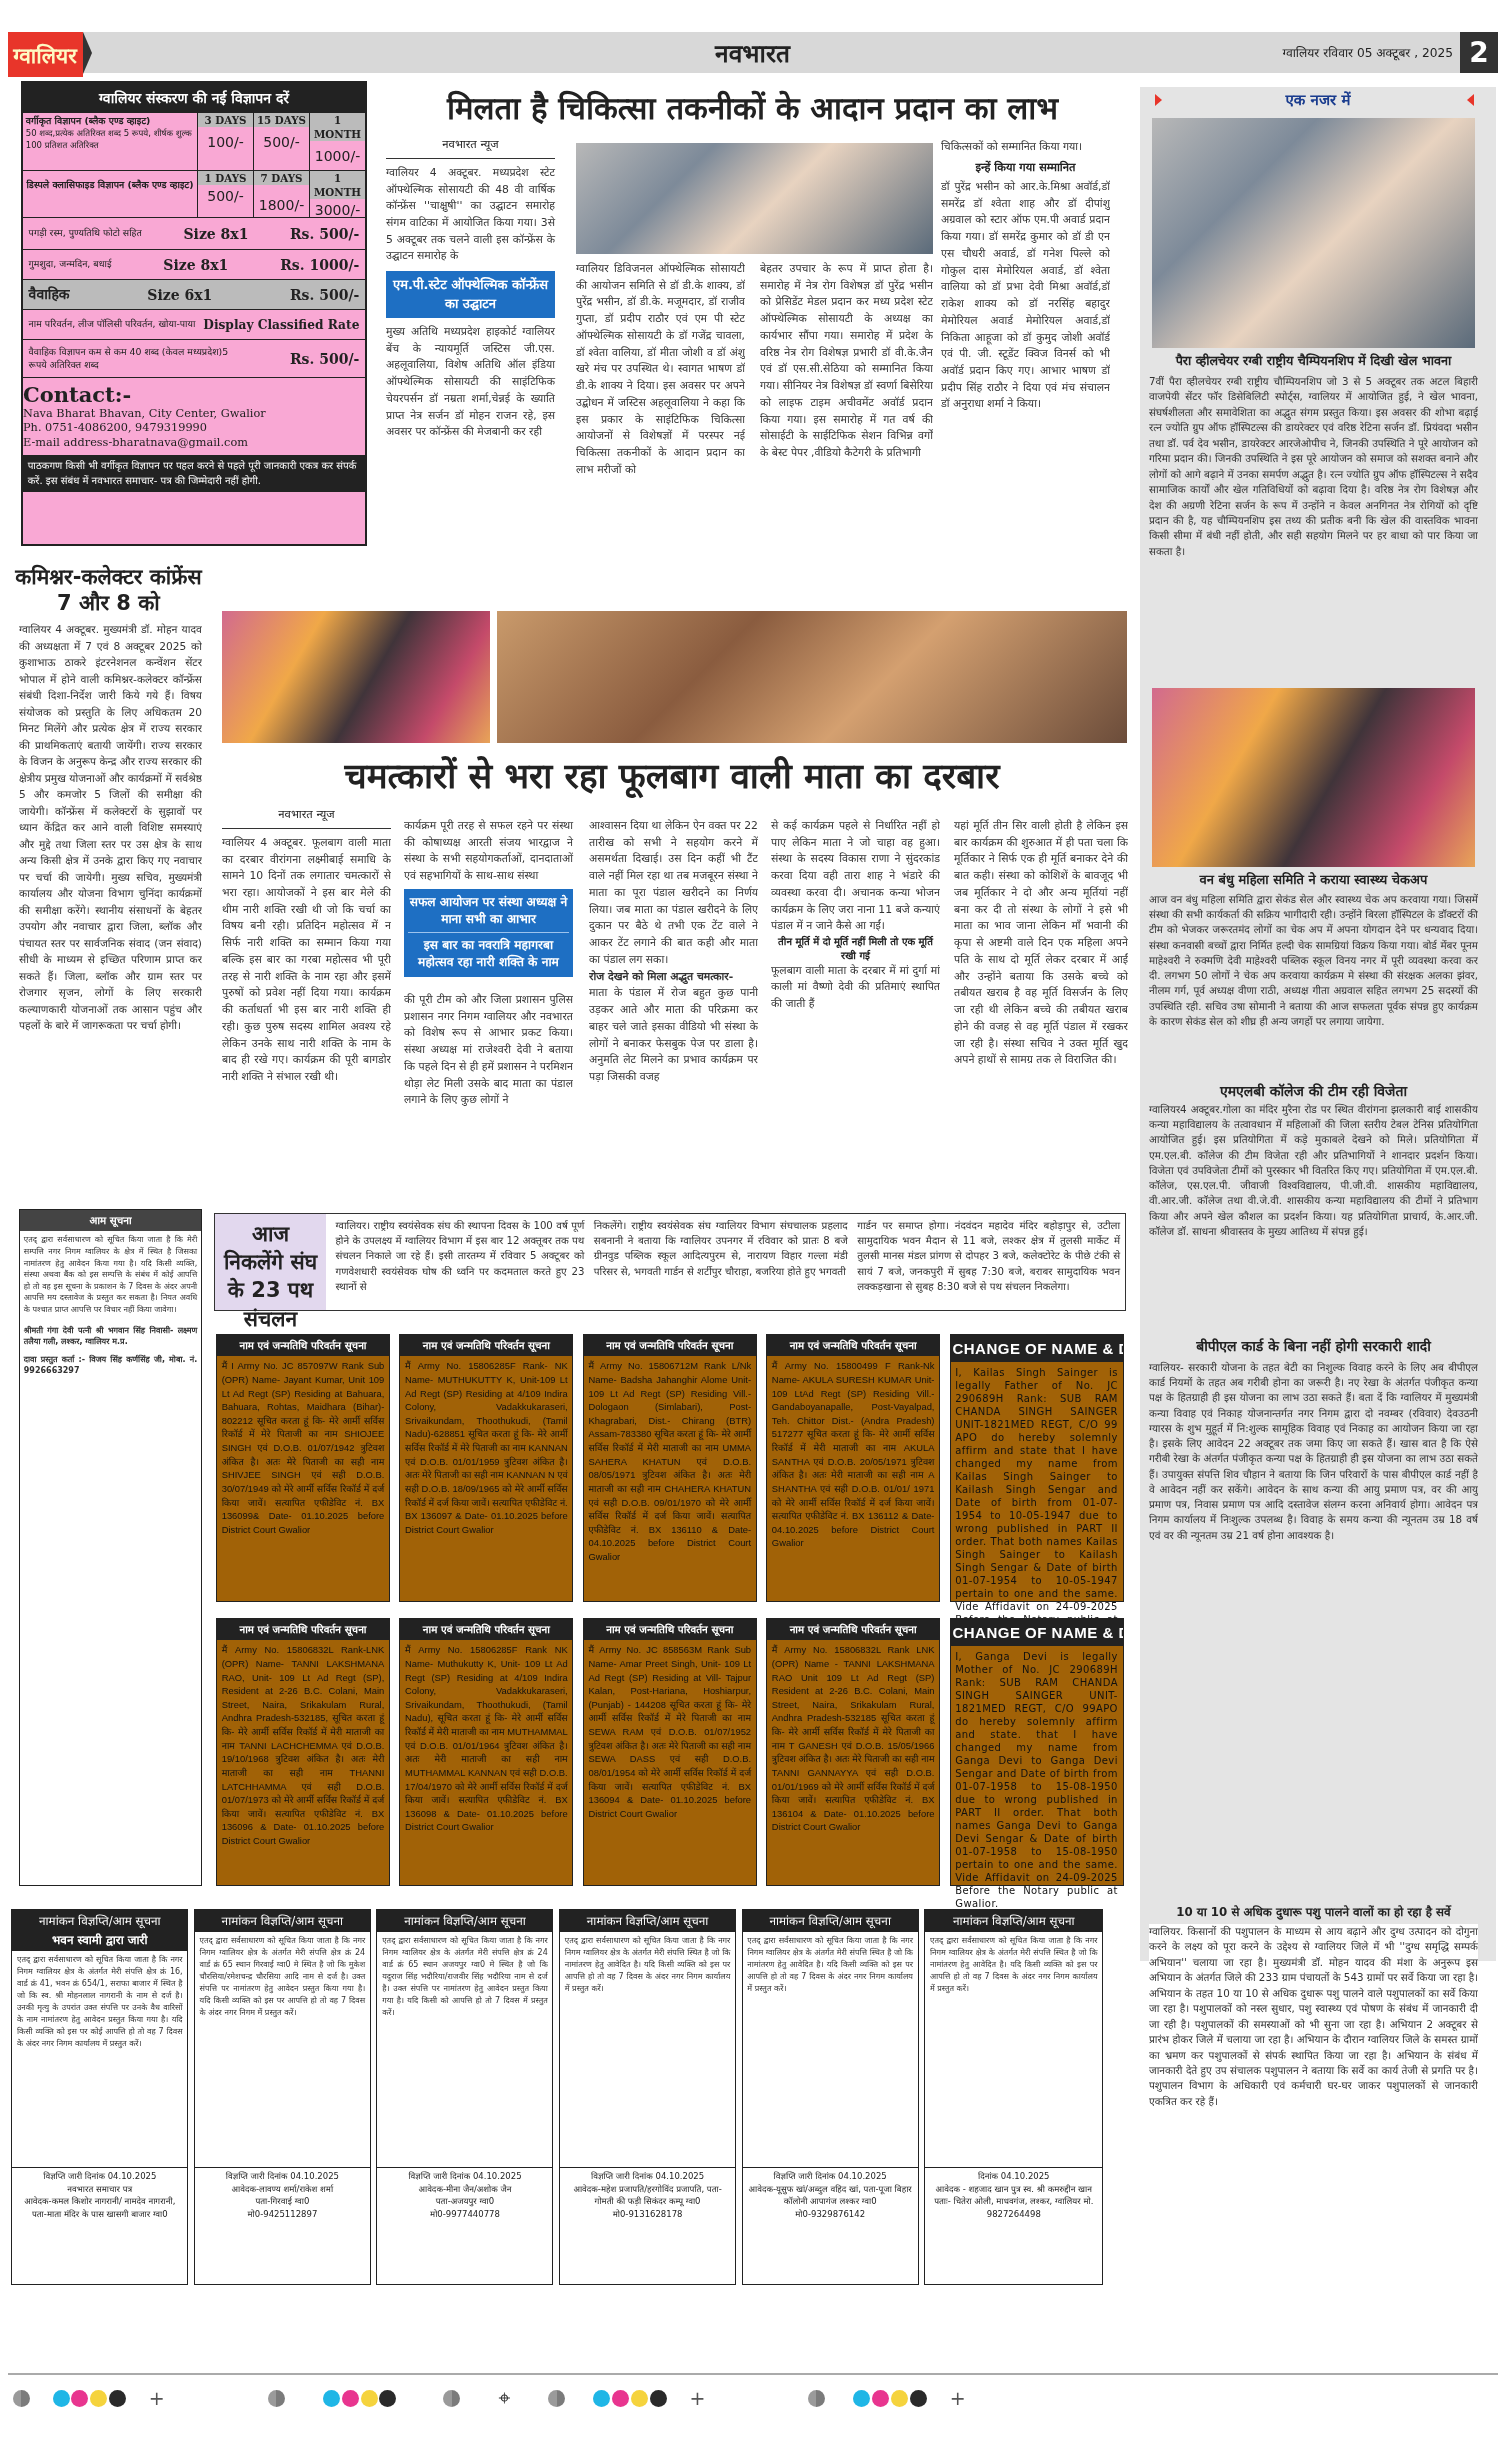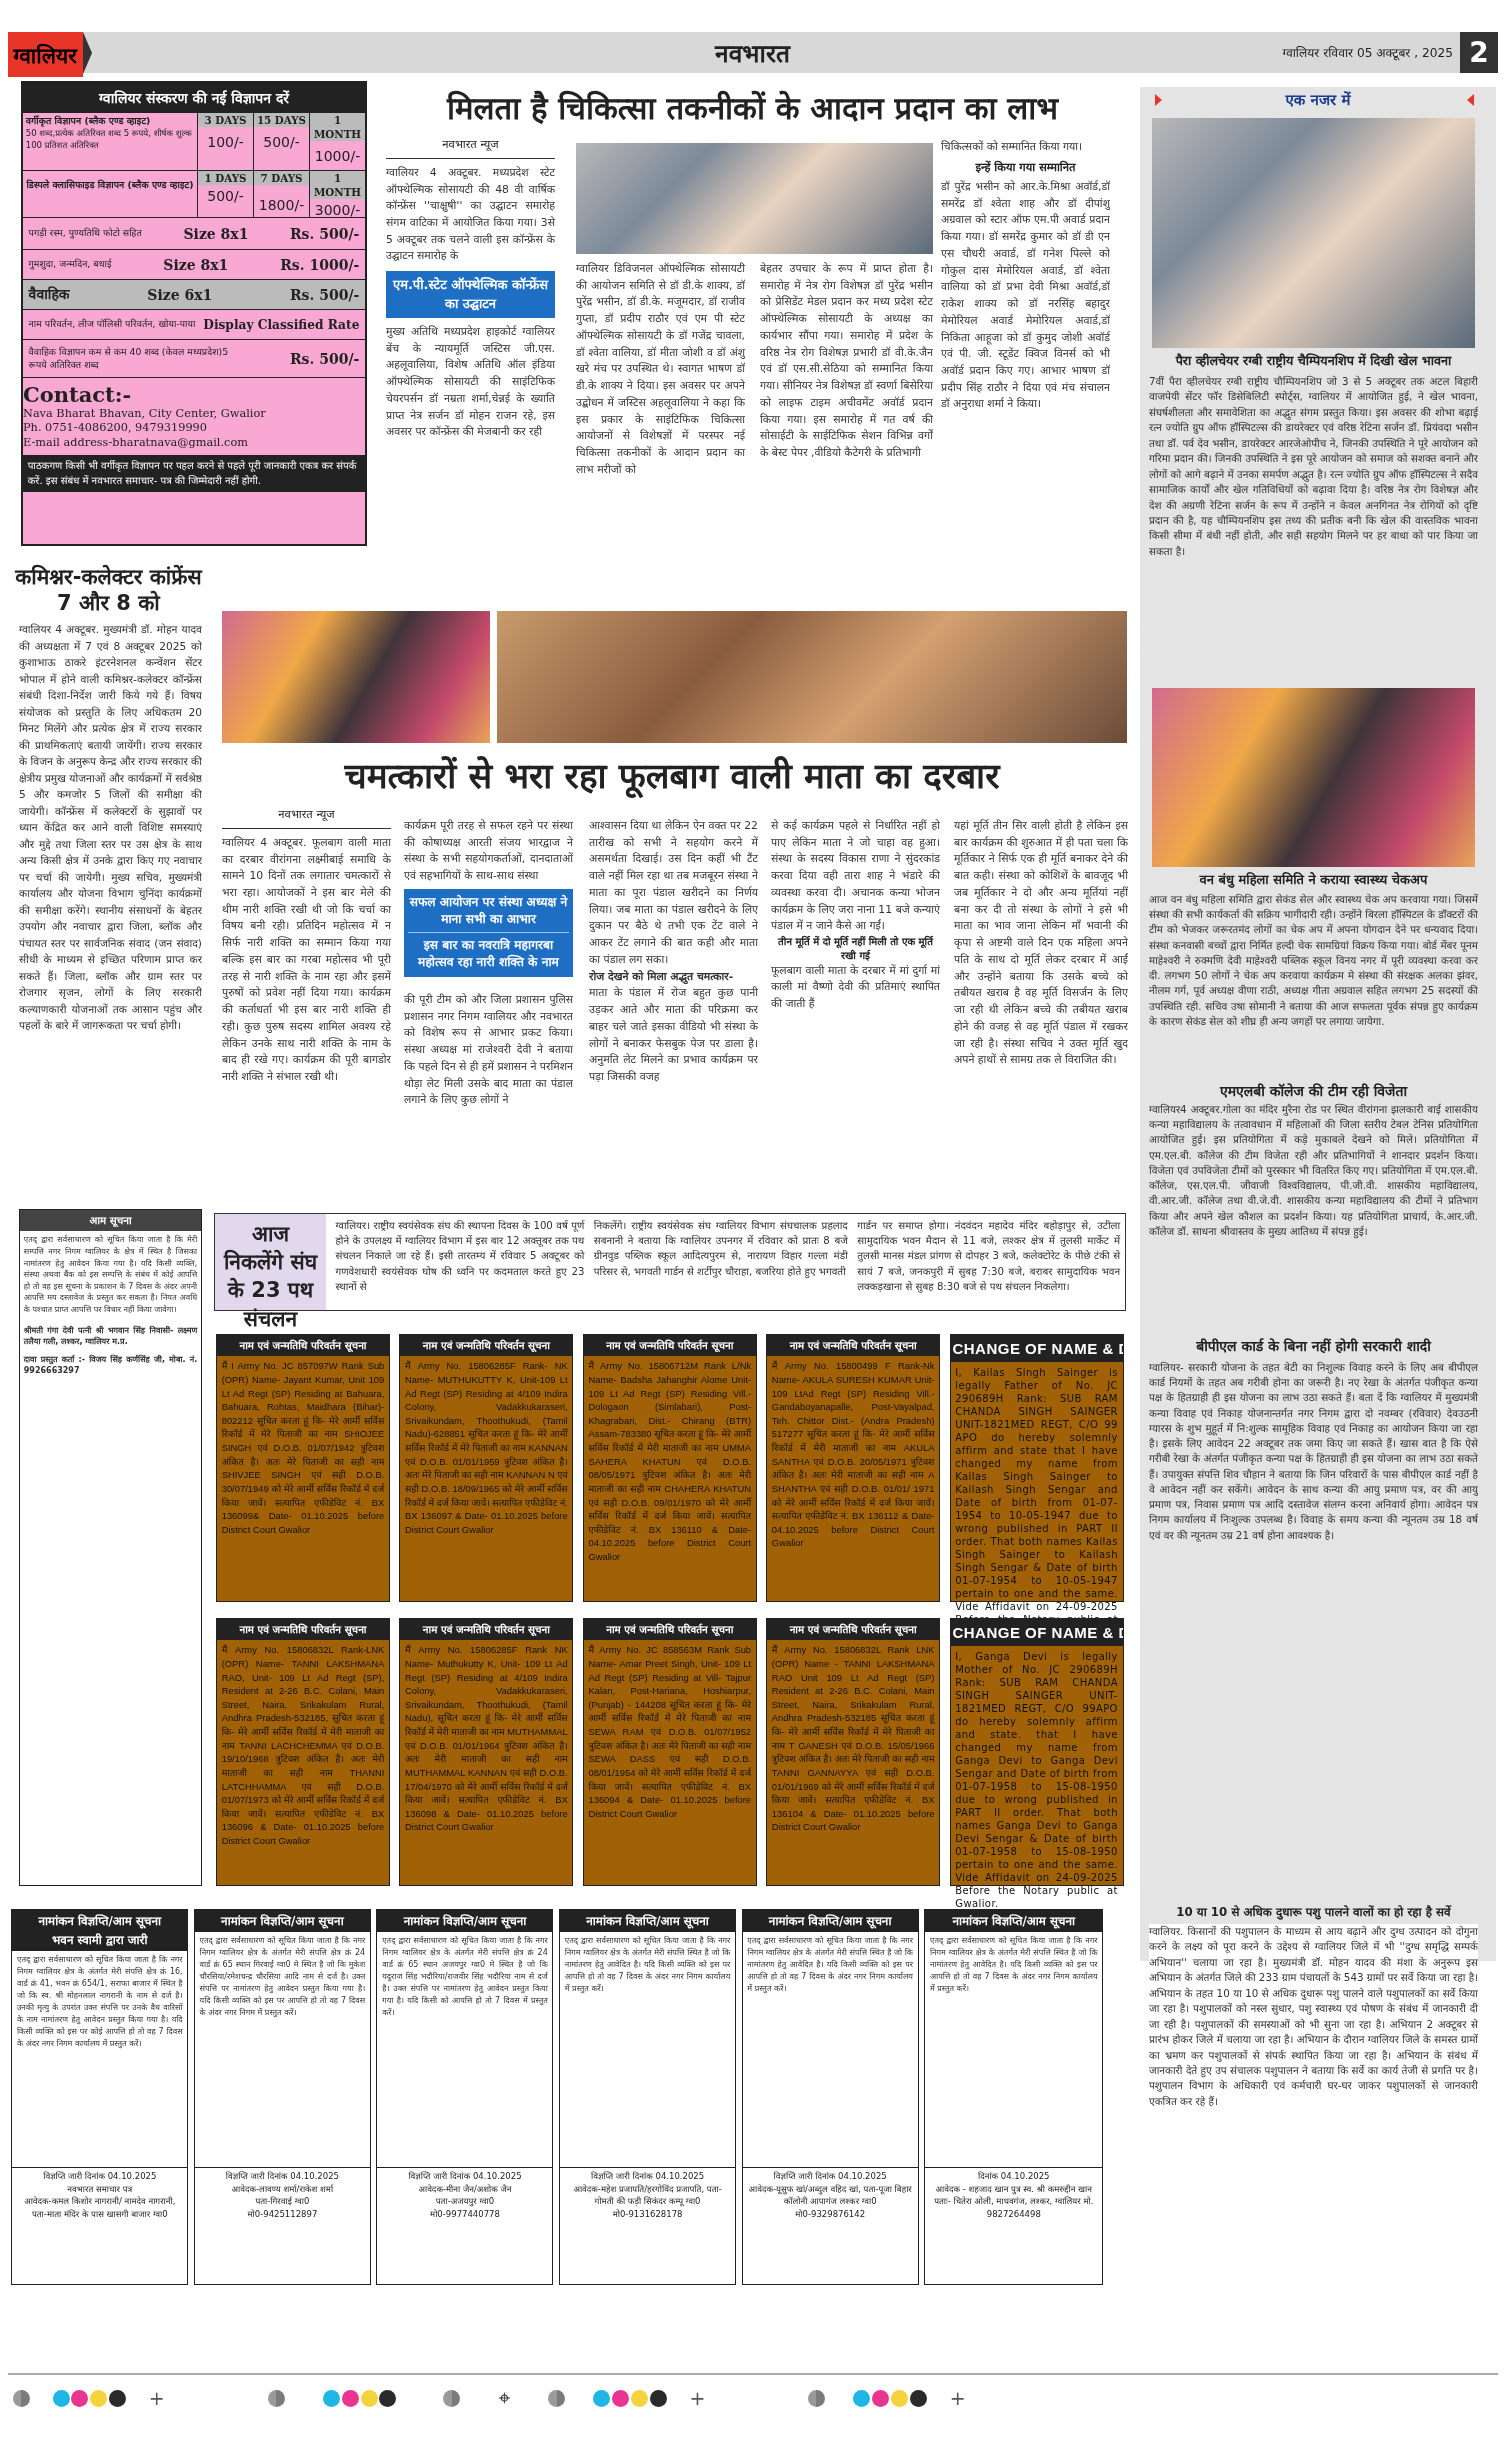--- a/index.html
+++ b/index.html
@@ -1,19 +1,19 @@
 <!DOCTYPE html>
 <html style="font-size:15px"><head>
 <meta charset="utf-8">
 <style>
 *{box-sizing:border-box;margin:0;padding:0}
 body{width:1505px;height:2438px;background:#fff;font-family:"DejaVu Sans",sans-serif;color:#222;position:relative;overflow:hidden;font-size:10.3px;line-height:1.38}
 .abs{position:absolute}
 .masthead{left:7.5px;top:32px;width:1490px;height:41px;background:#d8d8d8;}
-.mh-city{left:7.5px;top:32px;width:75px;height:45px;background:#e8352a;color:#000000;font:bold 21px "DejaVu Sans",sans-serif;display:flex;align-items:center;justify-content:center;}
+.mh-city{left:7.5px;top:32px;width:75px;height:45px;background:#e8352a;color:#fef9c3;font:bold 21px "DejaVu Sans",sans-serif;display:flex;align-items:center;justify-content:center;}
 .mh-arrow{left:83px;top:32px;width:0;height:0;border-top:21px solid transparent;border-bottom:21px solid transparent;border-left:9.4px solid #333;}
 .mh-title{left:527px;top:32px;width:451px;height:41px;display:flex;align-items:center;justify-content:center;font:bold 24.5px "DejaVu Sans",sans-serif;color:#222}
 .mh-date{left:1223px;top:32px;width:230px;height:41px;display:flex;align-items:center;justify-content:flex-end;font:12.2px "DejaVu Sans",sans-serif;}
 .mh-page{left:1460px;top:32px;width:38px;height:41px;background:#333;color:#fff;font:bold 28px "DejaVu Sans",sans-serif;display:flex;align-items:center;justify-content:center;}
 .ratebox{left:21px;top:81px;width:346px;height:465px;border:2.8px solid #222;background:#f9a8d4}
 .ratebox .hd{background:#222;color:#fff;font:bold 14px "DejaVu Sans",sans-serif;text-align:center;padding:4.7px 0;height:30px}
 .rrow{border-bottom:1.9px solid #222;display:flex;font-size:9.4px}
 .rrow .lab{flex:1;padding:1.9px 2.8px;}
 .rcell{width:56px;border-left:0.9px solid #222;text-align:center;font-size:9.4px}
 .rcell .d{background:#bbb;font-weight:bold;font-family:"DejaVu Serif",serif;font-size:10.3px}
@@ -32,21 +32,21 @@
 .photo3{background:linear-gradient(120deg,#d26a8e,#f0a848 30%,#40343a 55%,#c44a6a 80%,#e8a458);}
 .grey-panel{background:#e4e4e4}
 .notice{border:1.9px solid #222;background:#a16207;font-size:9px;line-height:1.45;color:#111}
 .notice .nh{background:#222;color:#fff;font-weight:bold;text-align:center;font-size:10.3px;padding:2.8px 1.9px;white-space:nowrap;overflow:hidden}
 .notice .nb{padding:3.8px 4.7px;text-align:justify;font-family:"Liberation Sans",sans-serif;font-size:9.4px}
 .en-notice .nh{font-size:15px;font-family:"Liberation Sans",sans-serif;letter-spacing:0.5px}
 .en-notice .nb{font-family:"DejaVu Sans",sans-serif;font-size:10px;letter-spacing:0.4px;line-height:1.3}
 .amsuchna{border:1.4px solid #222;font-size:8px;line-height:1.45;padding:3.8px;color:#333;text-align:justify}
 .amsuchna .h{background:#444;color:#fff;font-weight:bold;text-align:center;margin:-3.8px -3.8px 3.8px -3.8px;padding:2.8px 0;font-size:10.3px}
 .nam{border:1.4px solid #222;background:#fff}
-.nam .h{background:#222;color:#fff;font-weight:bold;text-align:center;font-size:11.8px;padding:2.8px 0;white-space:nowrap;overflow:hidden}
+.nam .h{background:#222;color:#fff;font-weight:normal;text-align:center;font-size:11.8px;padding:2.8px 0;white-space:nowrap;overflow:hidden}
 .nam .sub{background:#222;color:#fff;font-weight:bold;text-align:center;font-size:11.8px;padding-bottom:2.8px}
 .nam .b{font-size:8px;line-height:1.5;padding:2.8px 4.7px;color:#333;text-align:justify;height:235px;overflow:hidden}
 .nam .f{font-size:8.5px;text-align:center;padding:1.9px 3.8px;border-top:0.9px solid #222;line-height:1.5;color:#222}
 .marks{display:flex;align-items:center}
 .dot{width:17px;height:17px;border-radius:50%;display:inline-block}
 .half{width:17px;height:17px;border-radius:50%;background:linear-gradient(90deg,#9a9a9a 50%,#7b7b7b 50%)}
 .sangh{border:1.4px solid #333;background:#fff}
 .sangh-title{background:#e2d8ee;font-weight:bold;text-align:center;font-size:21px;line-height:1.35;padding:5.6px 3.8px}
 .ekhd{color:#1a3c8e;font-weight:bold;font-size:15px;text-align:center}
 .redtri{width:0;height:0;border-top:6.6px solid transparent;border-bottom:6.6px solid transparent}

